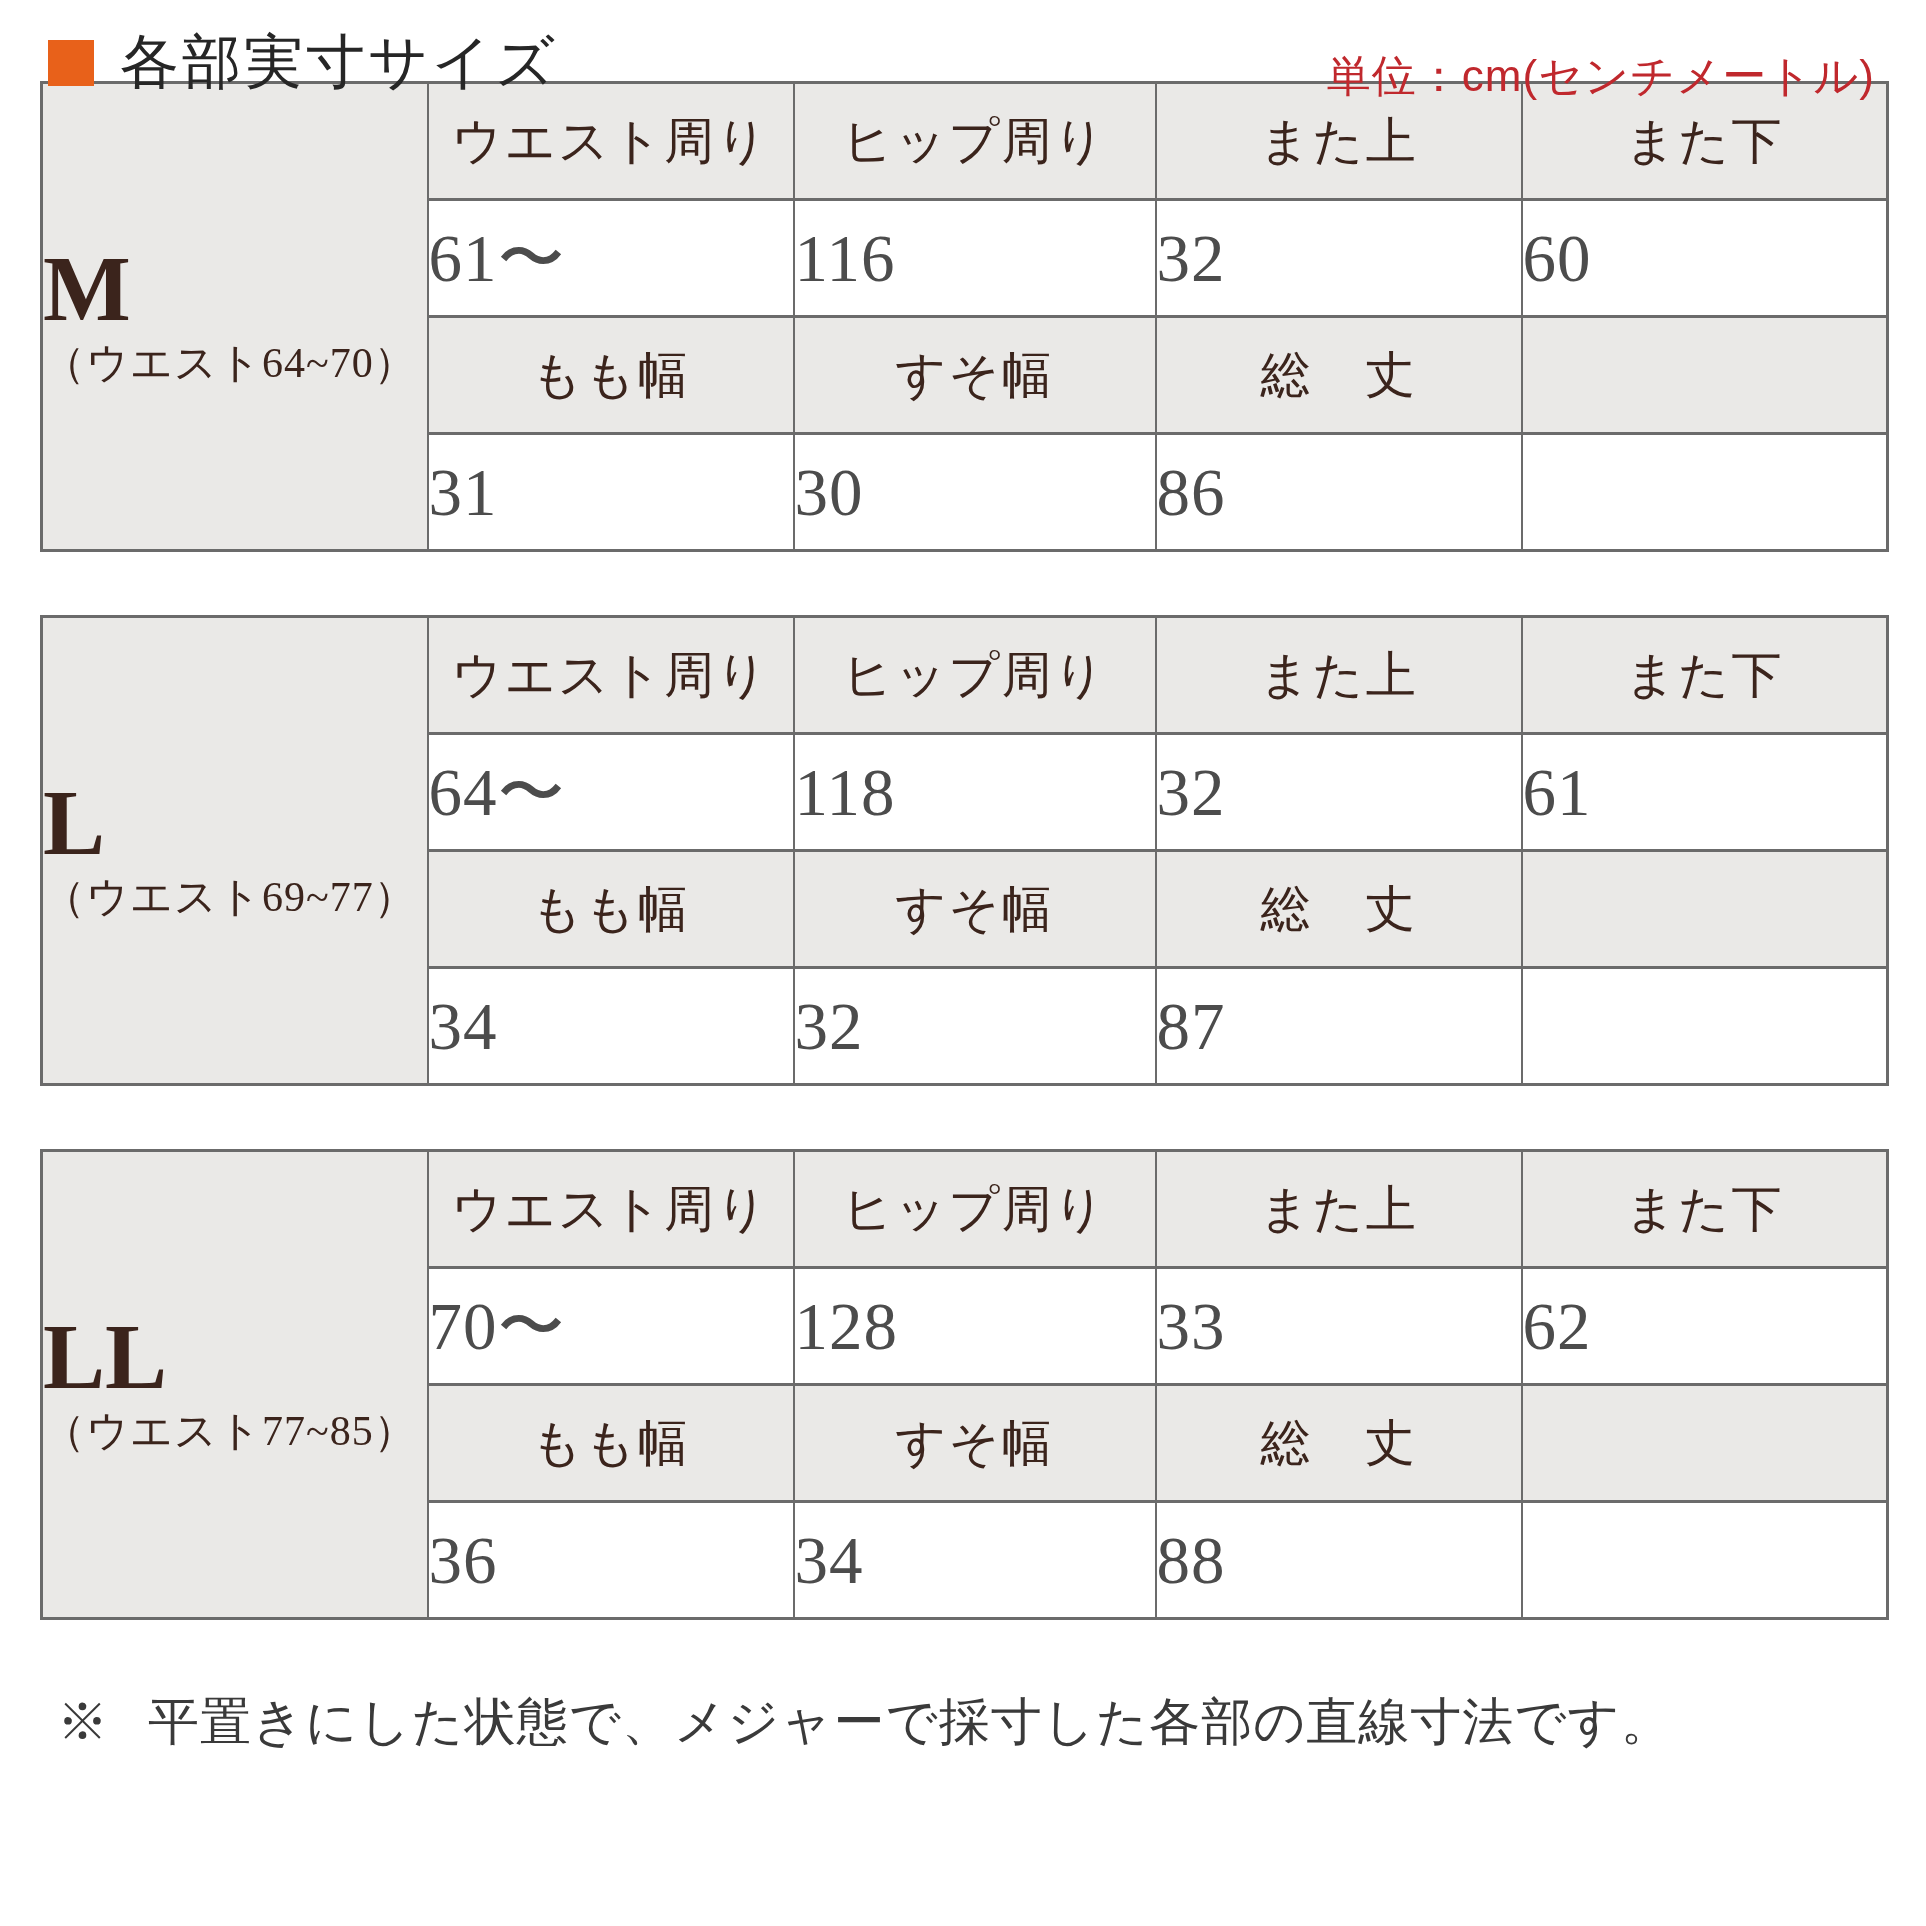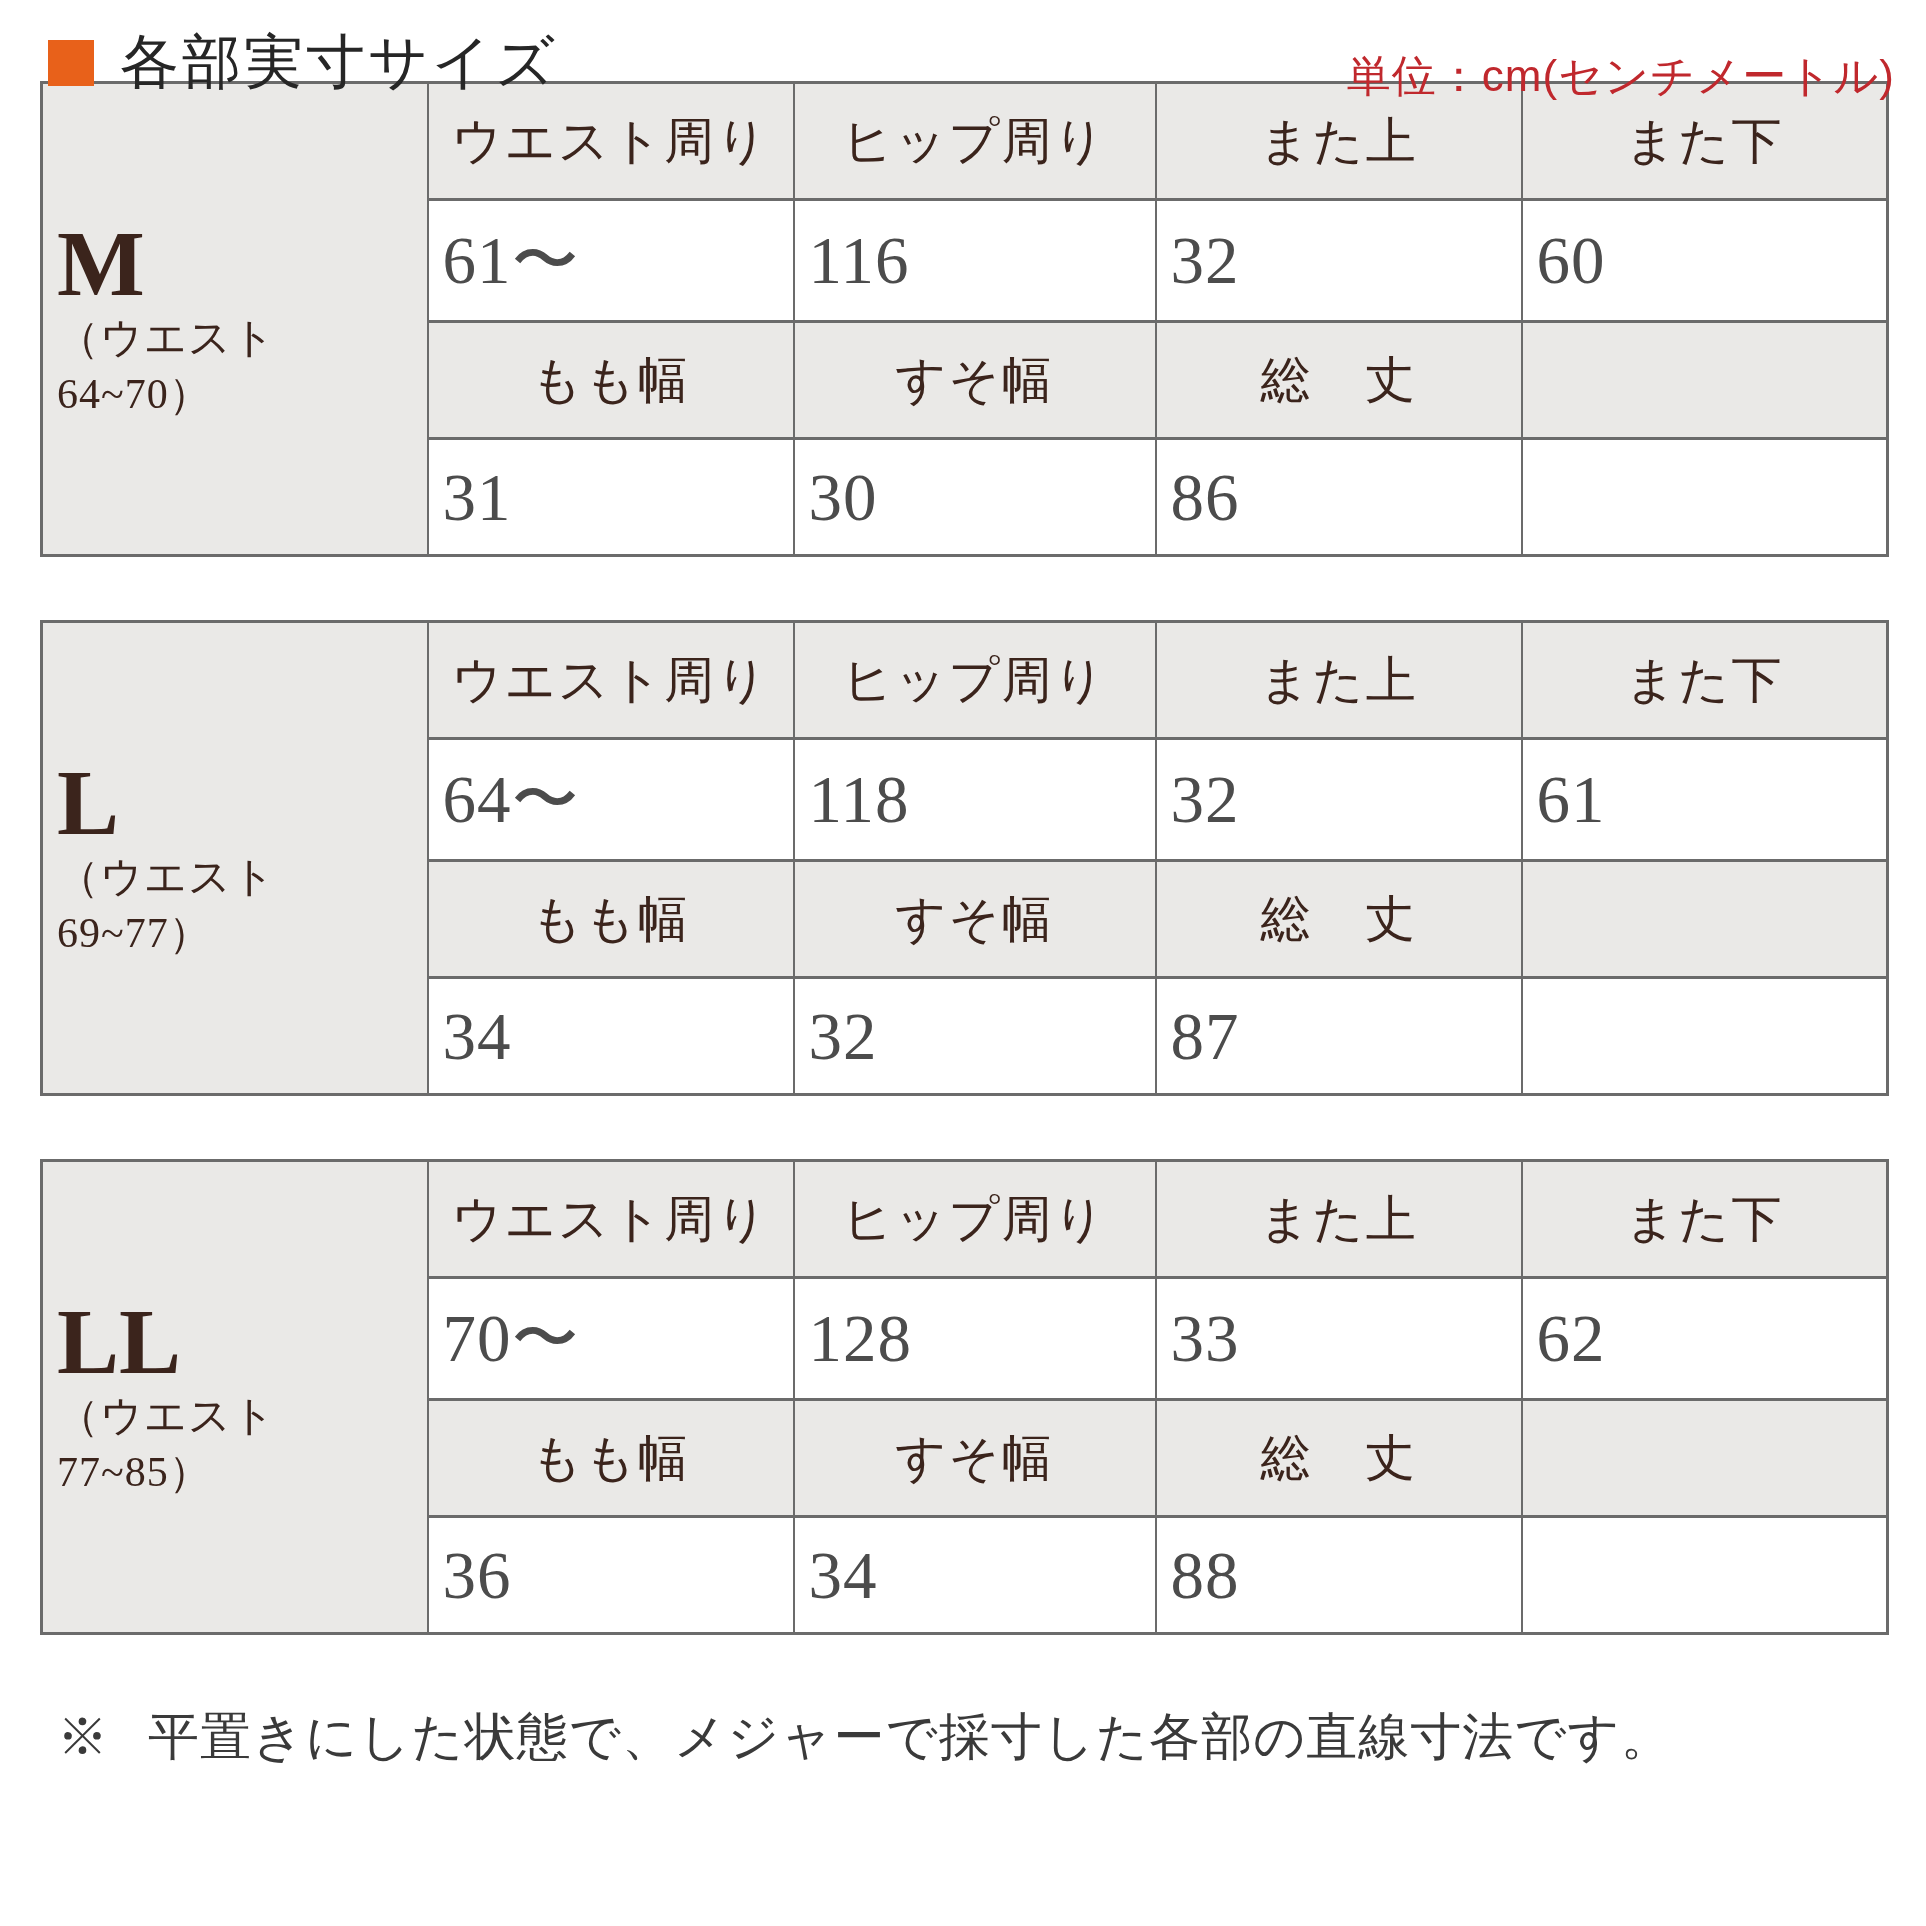--- a/index.html
+++ b/index.html
@@ -6,21 +6,21 @@
   body{
     width:1927px;height:1927px;background:#ffffff;
     font-family:"Liberation Sans",sans-serif;
     -webkit-font-smoothing:antialiased;
   }
   .page{position:relative;width:1927px;height:1927px;overflow:hidden;background:#fff;}
 
   
   .header-bar{
     display:flex;justify-content:space-between;align-items:flex-start;
-    padding:30px 32px 0 48px;height:81px;box-sizing:border-box;
+    padding:30px 52px 0 48px;height:81px;box-sizing:border-box;
   }
   .title-wrap{display:flex;align-items:center;}
   .bullet{
     width:46px;height:46px;flex:0 0 46px;
     background:var(--accent-orange,#e8611a);
     margin-top:2px;
   }
   .page-title{
     margin-left:26px;
     font-size:59px;letter-spacing:3px;color:#262626;line-height:1.1;
@@ -37,21 +37,21 @@
     margin:0 0 63px 40px;
     border:3px solid var(--border-gray,#6b6b6b);
   }
   table.size-table:first-of-type{margin-top:0;}
   col.c-size{width:386px;}
   col.c1{width:366px;} col.c2{width:362px;} col.c3{width:366px;} col.c4{width:366px;}
   .size-table tr{height:117px;}
   .size-table th,.size-table td{
     border:2px solid var(--border-gray,#6b6b6b);
     border-top-width:3px;border-bottom-width:3px;
-    padding:14px;vertical-align:middle;
+    padding:0;vertical-align:middle;
     overflow:hidden;
   }
   .hcell{
     background:var(--cell-gray,#eae9e7);
     color:var(--header-text-brown,#3b241c);
     font-family:"Liberation Sans",sans-serif;
     font-weight:500;font-size:50px;letter-spacing:2px;
   }
   .vcell{
     background:#ffffff;

